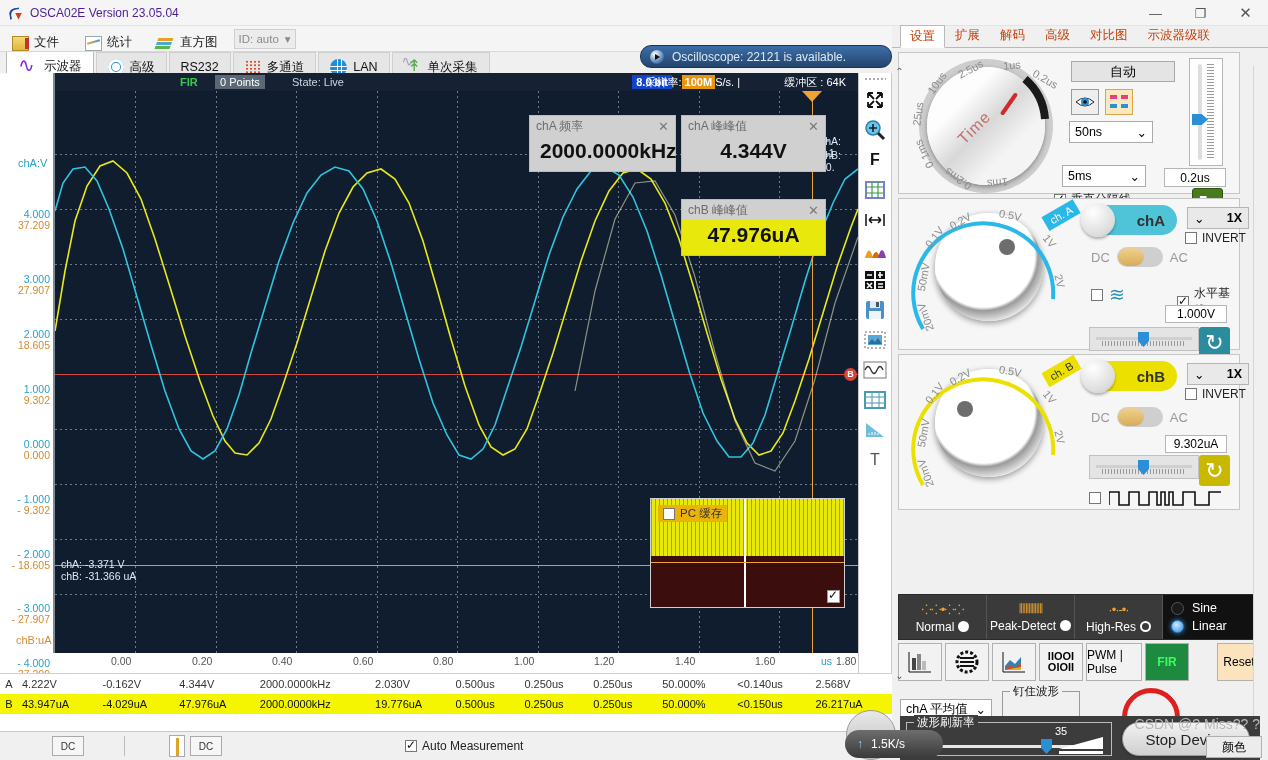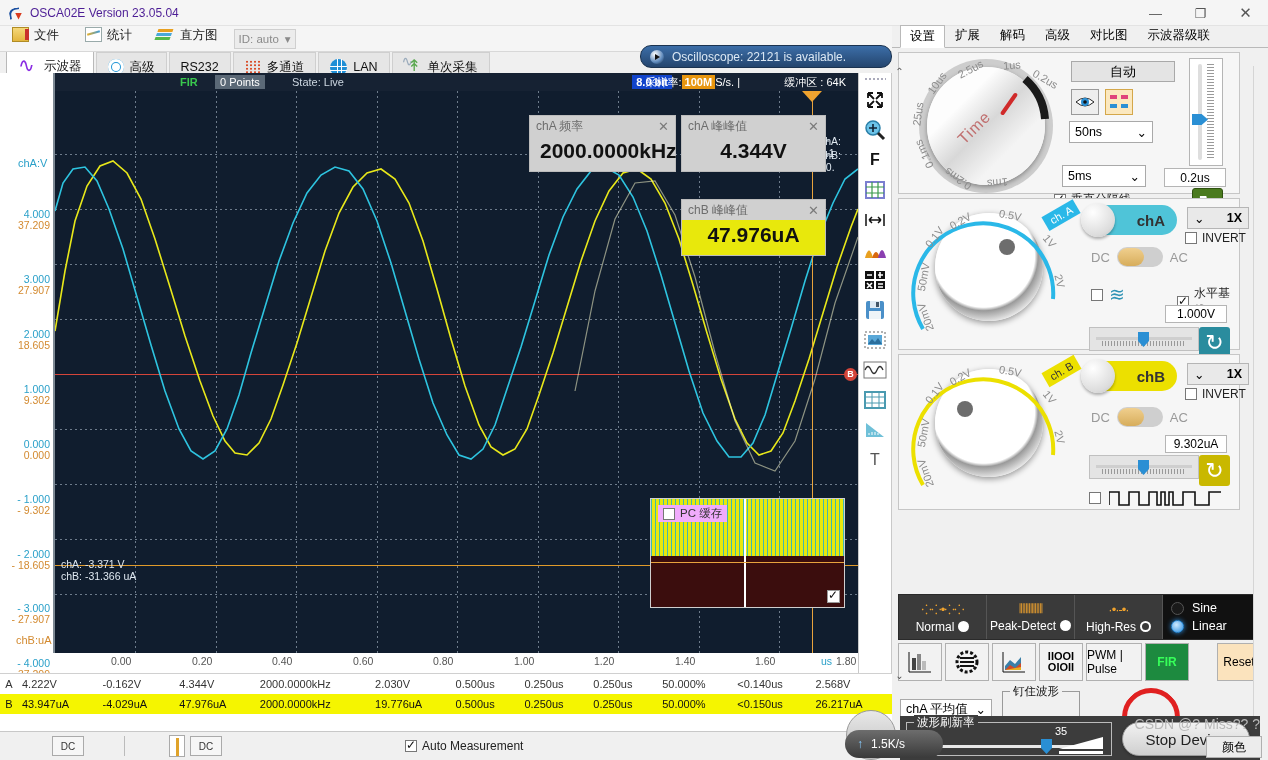--- a/index.html
+++ b/index.html
@@ -32,21 +32,21 @@
   .win-btns { position: absolute; right: 0; top: 0; display: flex; height: 26px; }
   .win-btn { width: 45px; height: 26px; display: flex; align-items: center;
              justify-content: center; color: #555; font-size: 13px; }
   .win-btn.close { font-size: 15px; }
 
   
   .menubar {
     height: 26px; background: #f5f5f5; display: flex; align-items: center;
     border-bottom: 1px solid #d8d8d8; position: relative;
   }
-  .menu-item { display: flex; align-items: flex-start; gap: 5px; padding: 0 14px 0 12px;
+  .menu-item { display: flex; align-items: flex-end; gap: 5px; padding: 0 14px 0 12px;
                height: 24px; color: #222; font-size: 12.5px; }
   .mi-icon { width: 17px; height: 15px; position: relative; display: inline-block; }
   .ic-file { background: linear-gradient(#f5d87a,#e3b53d); border: 1px solid #b08c25; }
   .ic-file:after { content:""; position:absolute; right:-1px; top:1px; width:4px; height:11px; background:#c9302c; }
   .ic-stat { background: #fff; border: 1px solid #9aa; }
   .ic-stat:after { content:""; position:absolute; left:1px; top:4px; width:13px; height:2px;
                    background: linear-gradient(90deg,#e8b02a,#3a9ad9); transform: rotate(-15deg); }
   .ic-hist { background: transparent; }
   .ic-hist:before { content:""; position:absolute; left:0; top:2px; width:15px; height:2.5px;
                     background:#e8a020; box-shadow: 0 4px 0 #4aa8d8, 0 8px 0 #55b84a; transform: skewX(-20deg); }
@@ -164,41 +164,41 @@
   .mpop.yellow .val { background: #e8e80c; }
 
   
   .pcbuf { position: absolute; background: #3b0d0d; border: 1px solid #cfcfcf; }
   .pcbuf .top { position: absolute; left:0; right:0; top:0; height: 53%;
                 background: #e8e80c; }
   .pcbuf .noise { position: absolute; left:0; right:0; top:0; bottom:0;
      background-image: repeating-linear-gradient(90deg,#23b0c8 0 1px, transparent 1px 4px);
      opacity: .85; }
   .pcbuf .chk { position: absolute; left: 7px; top: 6px; display:flex; align-items:center; gap:5px;
-                background: #f0abfc; padding: 1px 5px; font-size: 11.5px; color: #333; }
+                background: #eab308; padding: 1px 5px; font-size: 11.5px; color: #333; }
   .pcbuf .vdiv { position: absolute; top: 0; bottom: 0; width: 2px; background: #fff; }
   .pcbuf .hline { position: absolute; left: 0; right: 0; height: 1px; background: #e8a33d; }
   .pcbuf .corner { position: absolute; right: 4px; bottom: 4px; width: 13px; height: 13px;
                    background: #fff; border: 1px solid #999; }
   .pcbuf .corner:after { content:"✓"; position:absolute; left:0px; top:-3px; font-size: 12px; color:#111; }
 
   
   .vstrip { position: absolute; left: 858px; top: 73px; width: 34px; height: 600px;
             background: #fff; border-left: 1px solid #c9c9c9; border-right: 1px solid #c9c9c9;
             display: flex; flex-direction: column; align-items: center; padding-top: 4px; gap: 5px; }
   .vbtn { width: 26px; height: 25px; display: flex; align-items: center; justify-content: center;
           font-size: 16px; color: #333; }
   .vdots { width: 22px; height: 4px; background-image: radial-gradient(#aab 40%, transparent 45%);
            background-size: 4px 4px; margin-bottom: 1px; }
 
   
   .rpanel { position: absolute; left: 892px; top: 26px; width: 376px; bottom: 0; background: #f0f0f0; }
   .rtabs { display: flex; align-items: flex-end; height: 22px; padding-left: 8px;
            border-bottom: 1px solid #b9b9b9; background: #f0f0f0; }
-  .rtab { font-size: 12.5px; color: #000000; padding: 2px 9px; border: 1px solid transparent; }
+  .rtab { font-size: 12.5px; color: #c2410c; padding: 2px 9px; border: 1px solid transparent; }
   .rtab.active { background: #fff; border: 1px solid #b9b9b9; border-bottom: 1px solid #fff;
                  margin-bottom: -1px; }
   .sec { background: #f6f6f6; border: 1px solid #c6c6c6; margin: 4px 28px 4px 6px; position: relative; }
 
   .knob-big { position: absolute; width: 118px; height: 118px; border-radius: 50%;
      background: linear-gradient(135deg,#fdfdfd 30%,#d8d8d8 50%,#f4f4f4 70%);
      box-shadow: 0 2px 5px rgba(0,0,0,.35), 0 0 0 8px #cdcdcd; }
   .knob-dial-txt { position: absolute; font-size: 11px; color: #8c8c8c; }
   .timeword { position: absolute; left: 28px; top: 52px; transform: rotate(-45deg);
               color: #c07070; font-size: 16px; letter-spacing: 1px; }

